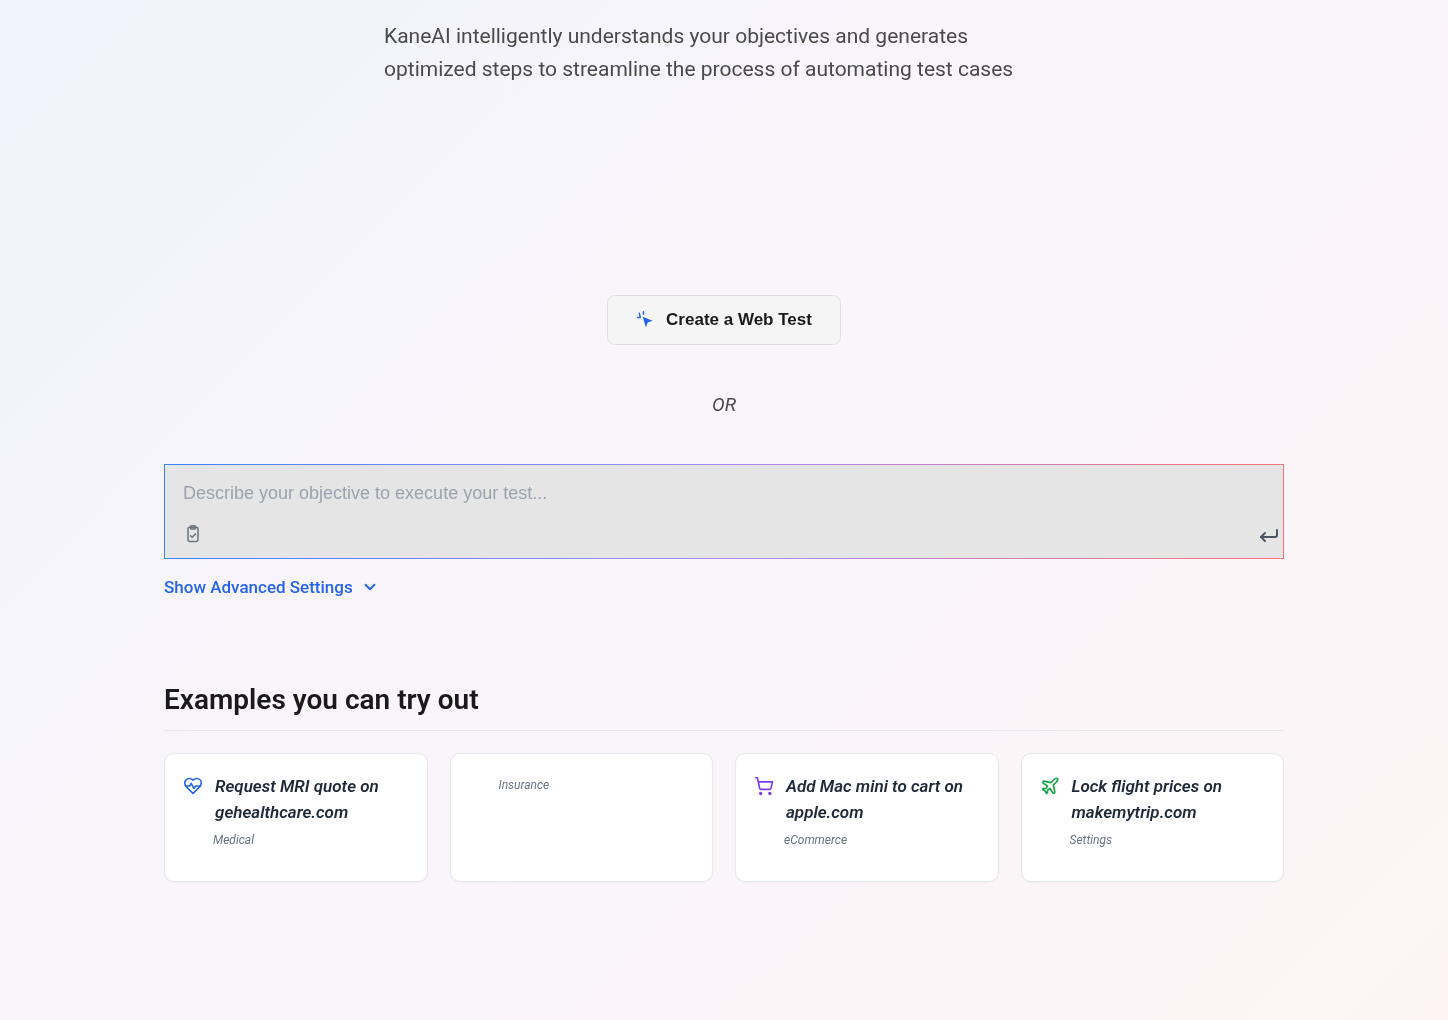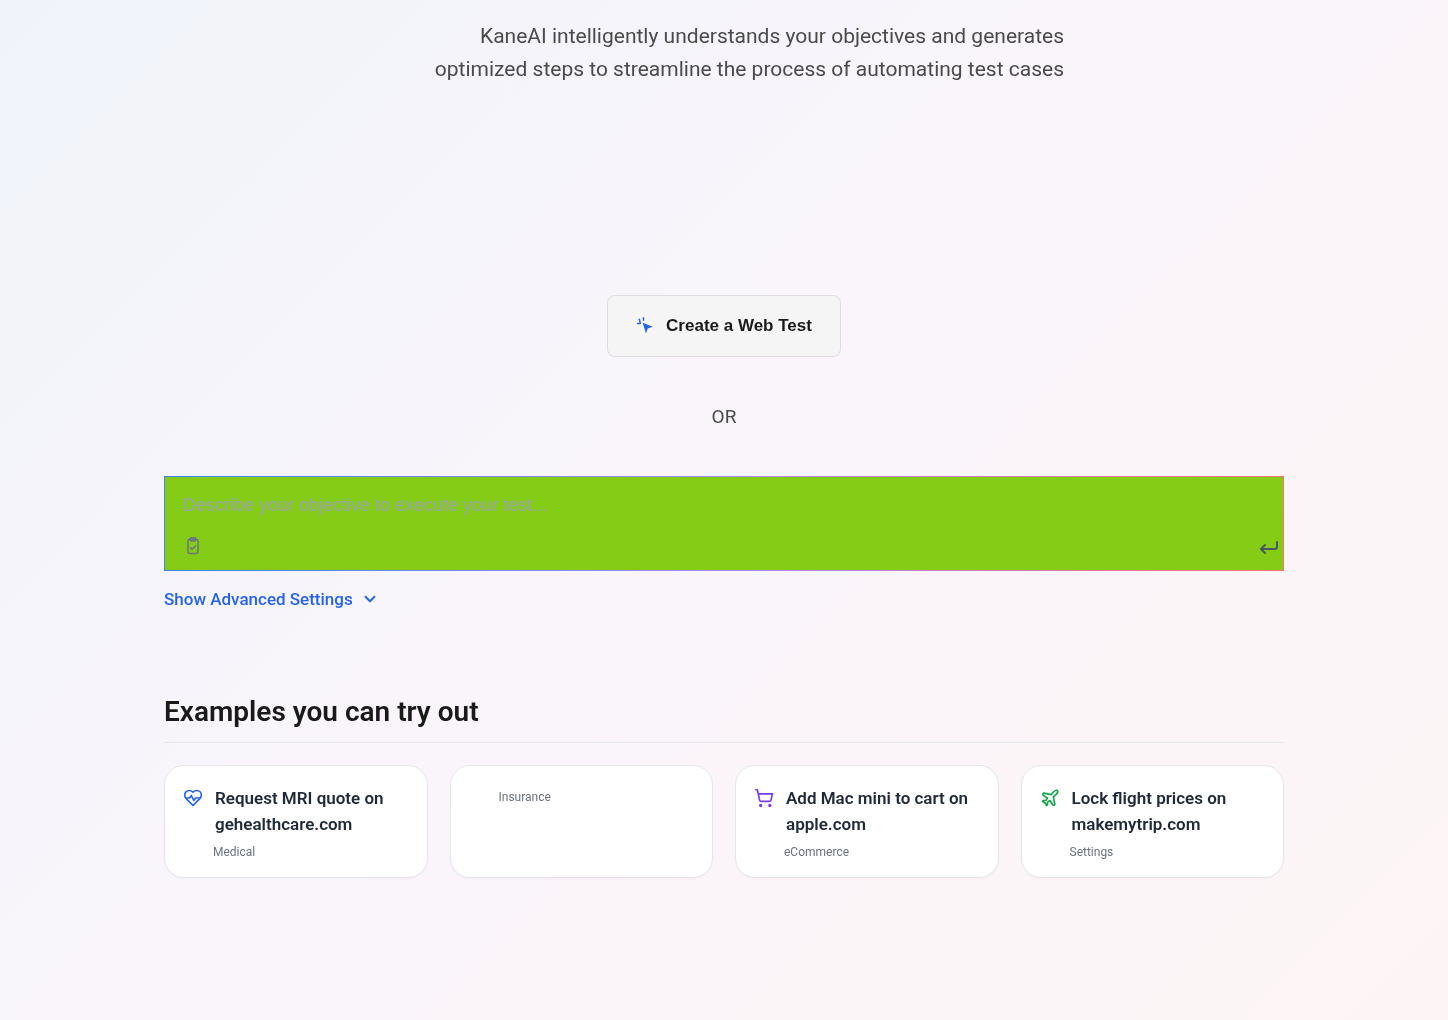--- a/index.html
+++ b/index.html
@@ -25,66 +25,67 @@
   font-size: 52px;
   font-weight: 700;
   color: #1a1a1a;
   text-align: center;
   margin-bottom: 18px;
 }
 
 .page-subtitle {
   font-size: 21px;
   color: #4a4a4a;
-  text-align: right;
+  text-align: left;
   line-height: 1.55;
   max-width: 680px;
   margin: 0 auto;
 }
 
 .create-section {
   text-align: center;
   margin-top: 210px;
 }
 
 .create-button {
   display: inline-flex;
   align-items: center;
   gap: 10px;
   background: #f5f5f5;
   border: 1px solid #ddd;
   border-radius: 8px;
-  padding: 20px 28px;
+  padding: 14px 28px;
   font-size: 17px;
   font-weight: 600;
   color: #1a1a1a;
   cursor: pointer;
 }
 
 .cursor-icon {
   width: 20px;
   height: 20px;
   display: inline-flex;
   align-items: center;
   justify-content: center;
 }
 
 .or-divider {
   text-align: center;
   font-size: 19px;
   color: #4a4a4a;
   margin-top: 48px;
   margin-bottom: 48px;
+  font-style: italic;
 }
 
 .objective-box {
   border: 1.5px solid;
   border-image: linear-gradient(90deg, #3b82f6, #a78bfa, #f87171) 1;
-  border-radius: 0;
-  background: #84cc16;
+  border-radius: 8px;
+  background: #e5e5e5;
   padding: 18px 3px 14px 18px;
   position: relative;
 }
 
 .objective-input {
   width: 100%;
   border: none;
   outline: none;
   font-size: 18px;
   color: #333;
@@ -147,24 +148,25 @@
 
 .examples-grid {
   display: grid;
   grid-template-columns: repeat(4, 1fr);
   gap: 22px;
 }
 
 .example-card {
   background: #fff;
   border: 1px solid #e5e7eb;
-  border-radius: 20px;
-  padding: 20px 18px 18px 18px;
+  border-radius: 10px;
+  padding: 20px 18px 34px 18px;
   cursor: pointer;
   box-shadow: 0 1px 2px rgba(0,0,0,0.03);
+  font-style: italic;
 }
 
 .example-header {
   display: flex;
   align-items: flex-start;
   gap: 12px;
   margin-bottom: 8px;
 }
 
 .example-icon {

